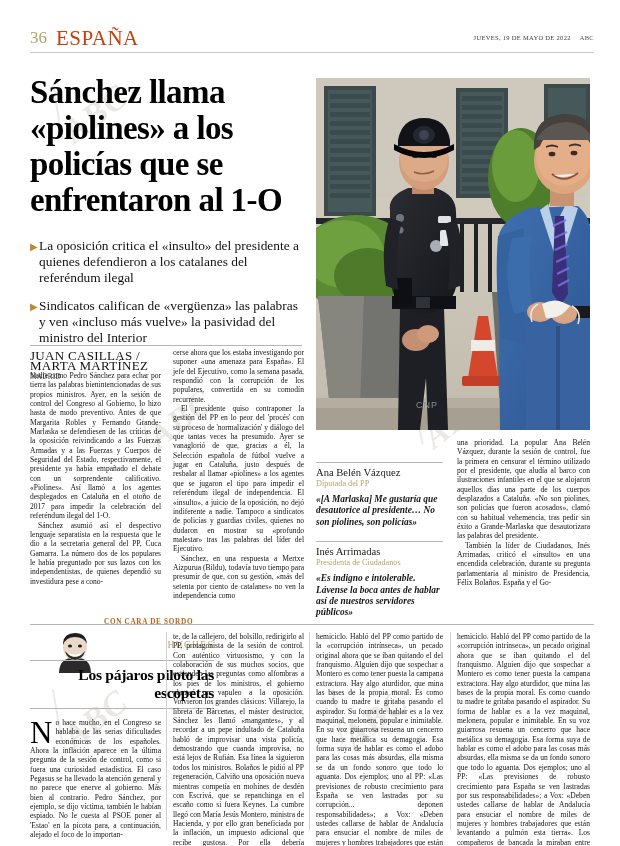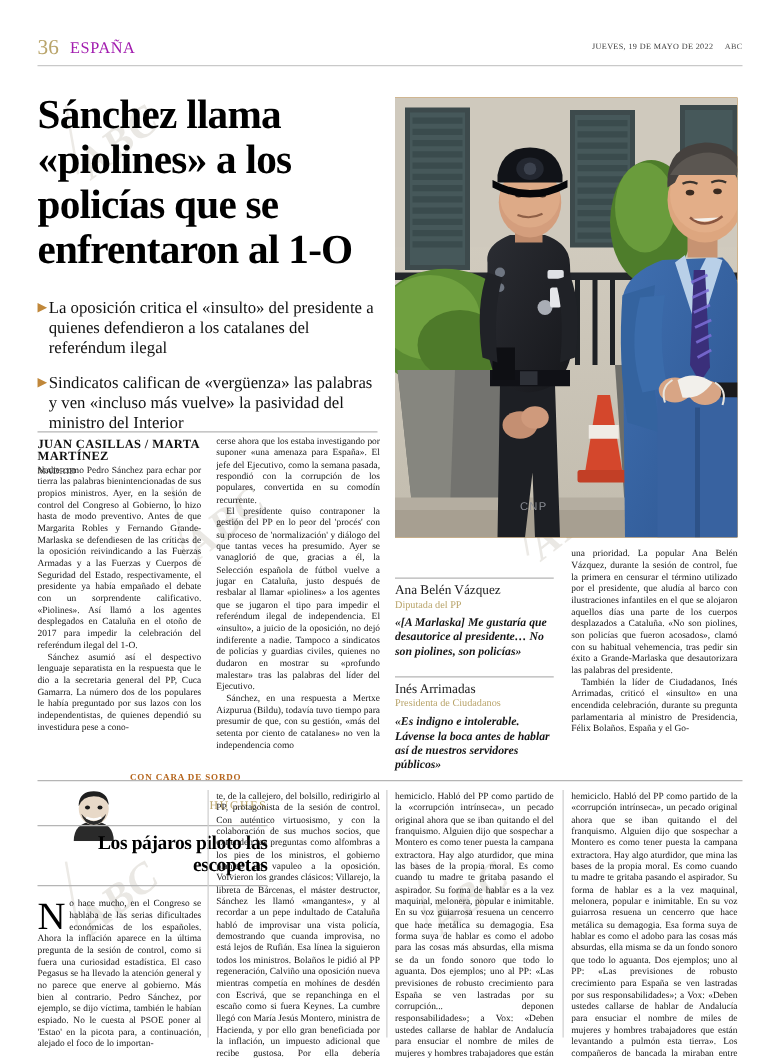--- a/index.html
+++ b/index.html
@@ -47,23 +47,23 @@
   }
   .folio {
     font-family: "Liberation Serif", serif;
     font-size: 17px;
     color: #b9a46a;
     float: left;
     line-height: 20px;
   }
   .section-name {
     font-family: "Liberation Serif", serif;
-    font-size: 13px;
+    font-size: 21px;
     letter-spacing: 0.5px;
-    color: #a21caf;
+    color: #c2410c;
     float: left;
     margin-left: 9px;
     line-height: 20px;
   }
   .dateline {
     float: right;
     font-family: "Liberation Serif", serif;
     font-size: 6.5px;
     letter-spacing: 0.3px;
     color: #3a3a3a;
@@ -115,22 +115,22 @@
     left: 30px; top: 345px;
     width: 272px; height: 1px; background: #b5b5b5;
   }
   .byline {
     position: absolute;
     left: 30px; top: 351px;
     width: 140px;
   }
   .byline .authors {
     font-family: "Liberation Serif", serif;
-    font-weight: bold;
-    font-size: 10px;
+    font-weight: normal;
+    font-size: 13px;
     letter-spacing: 0.3px;
     color: #111;
     line-height: 10px;
   }
   .byline .city {
     font-family: "Liberation Serif", serif;
     font-size: 7.2px;
     letter-spacing: 0.3px;
     color: #444;
     line-height: 10px;

